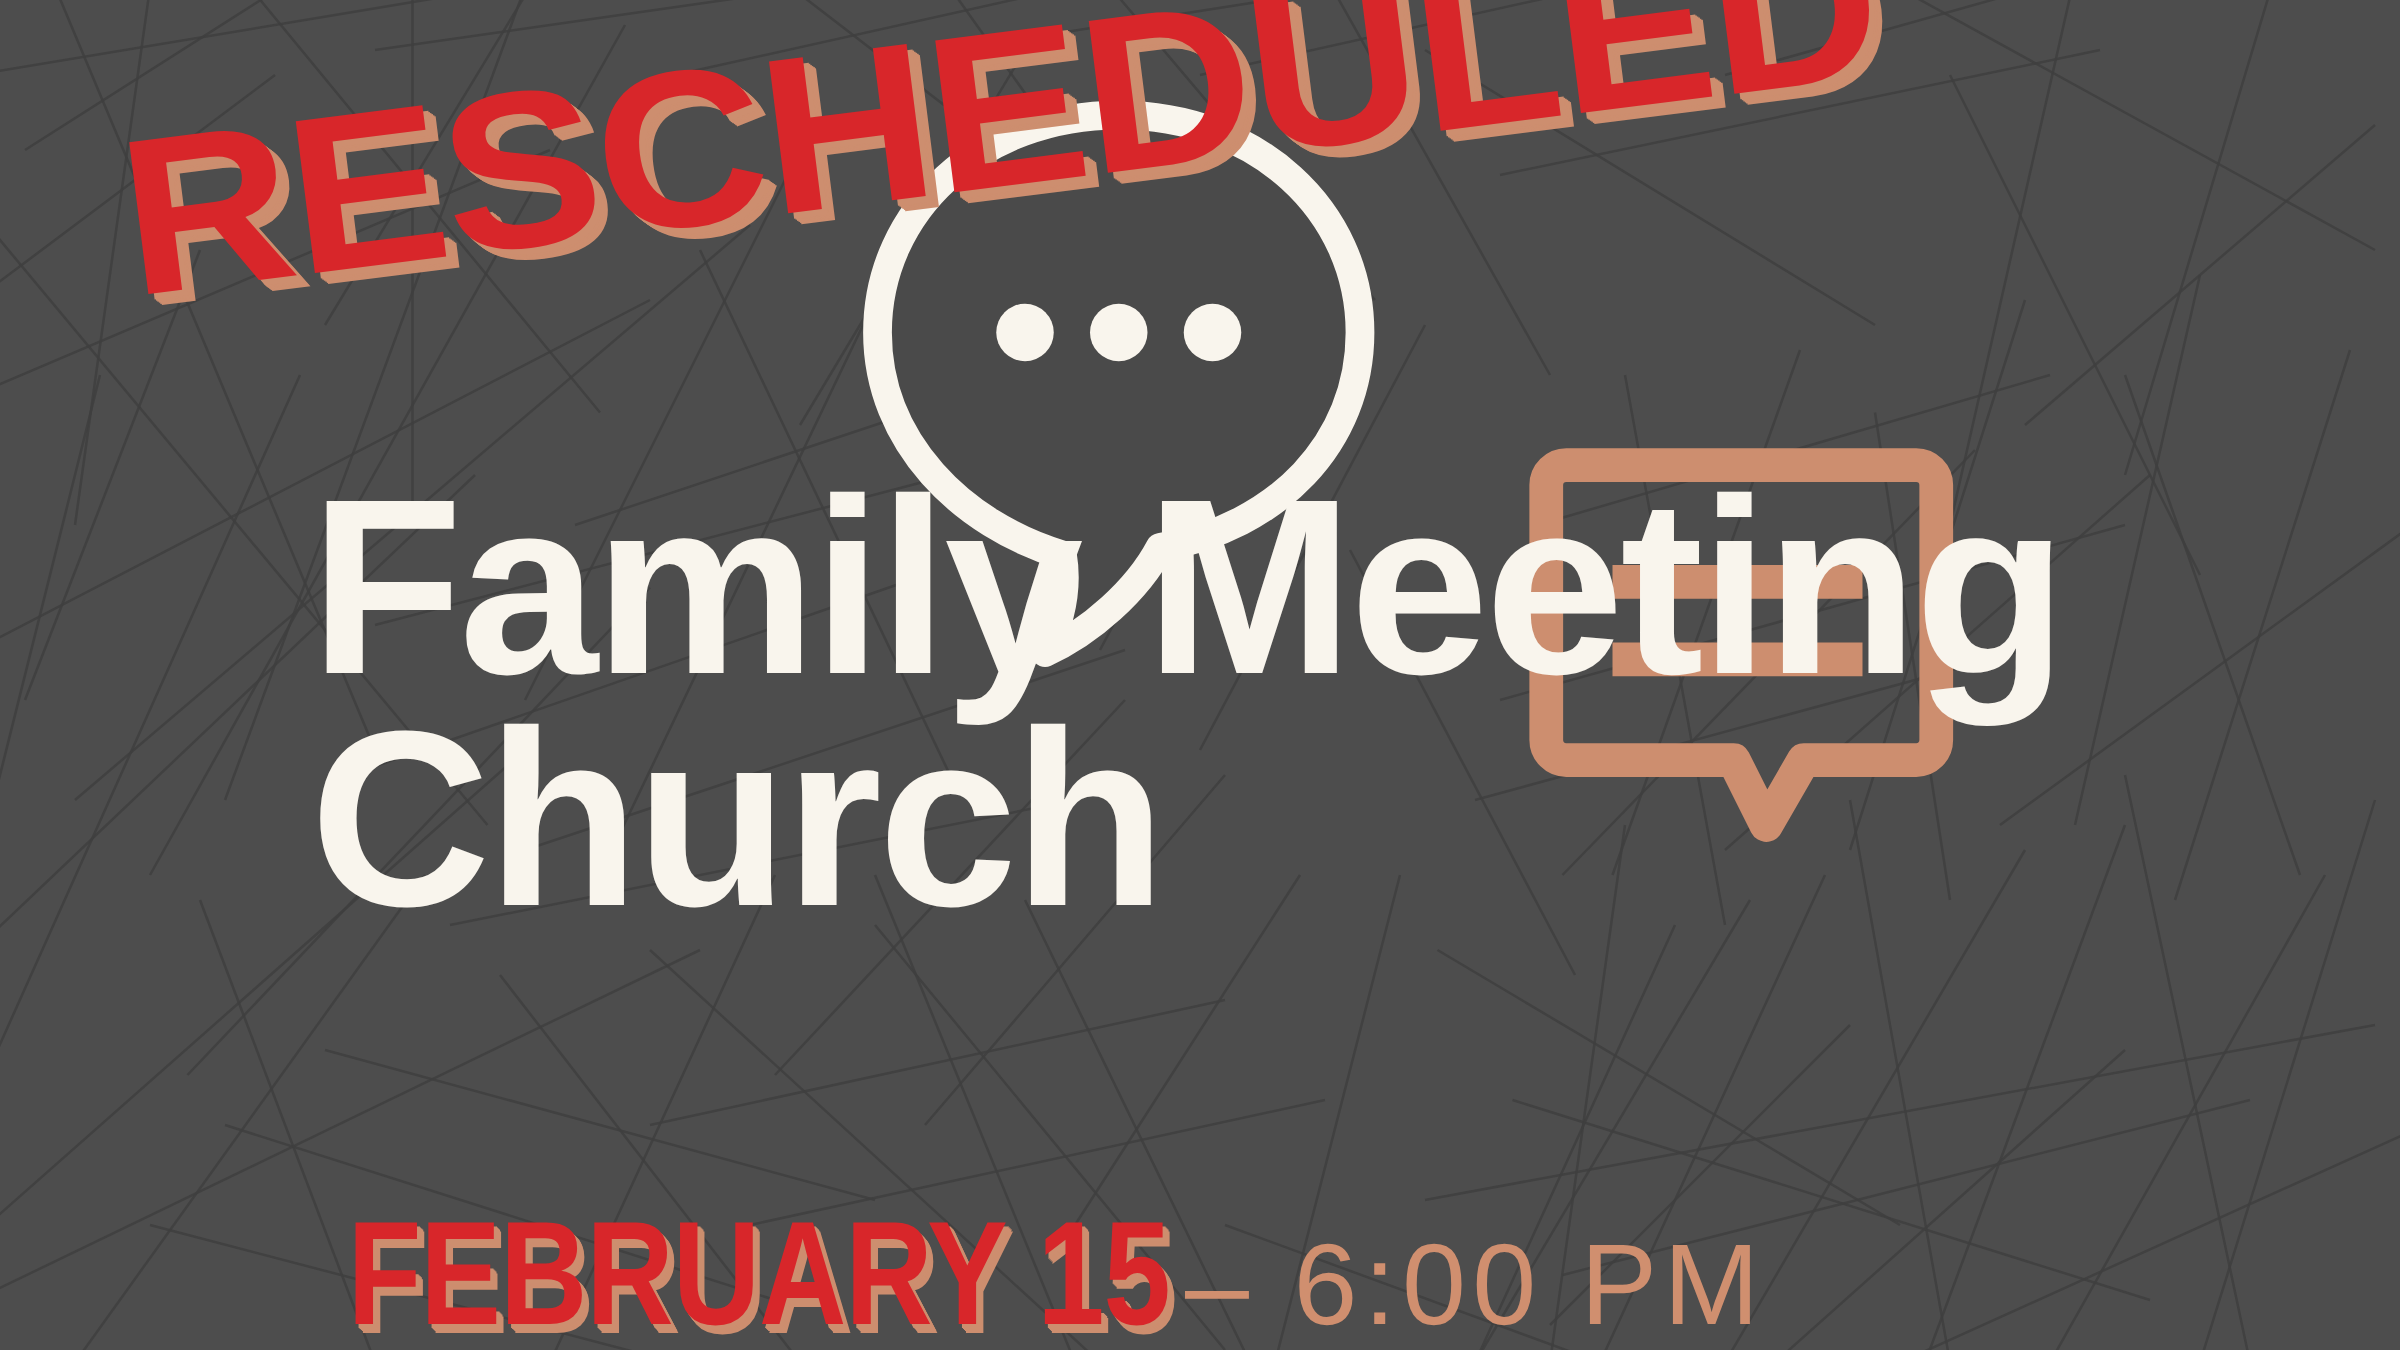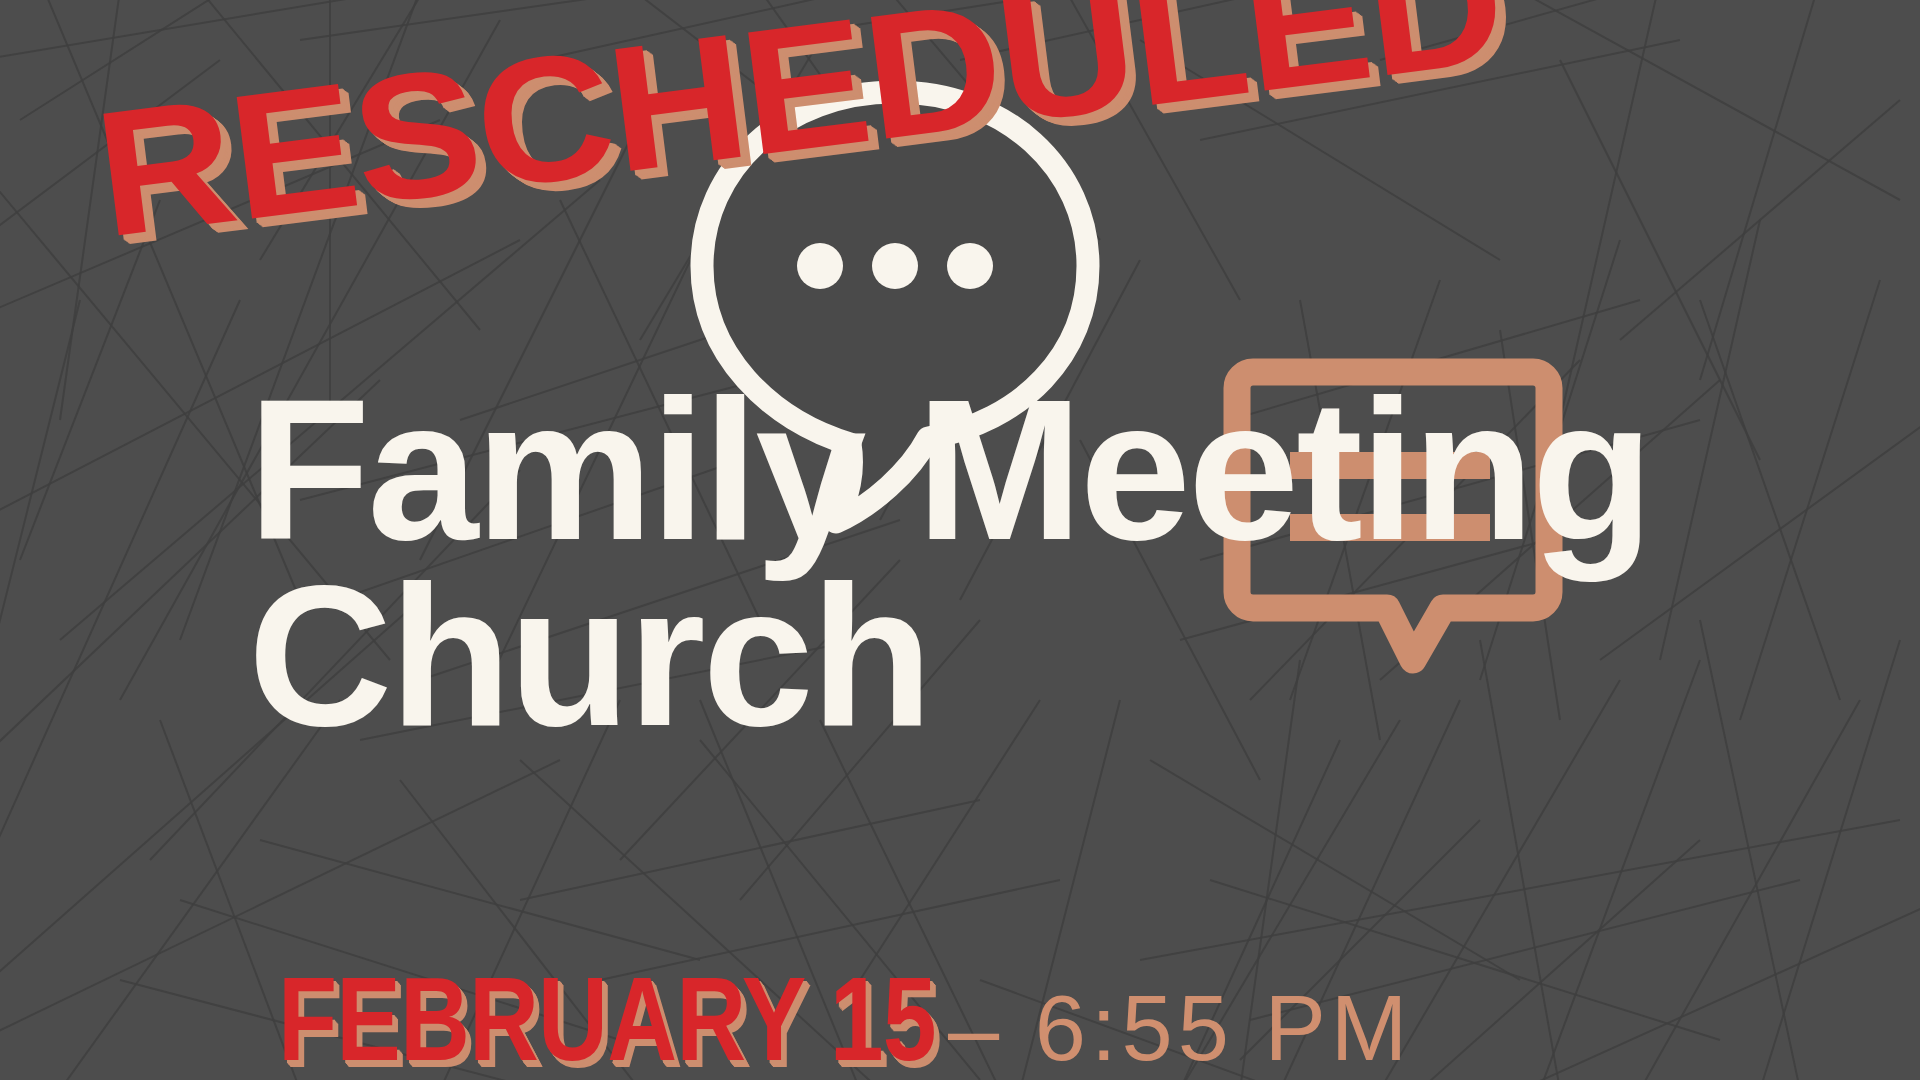--- a/index.html
+++ b/index.html
@@ -278,16 +278,16 @@
 
   <div id="rescheduled">RESCHEDULED</div>
 
   <div id="title-block">
     <span class="title-line" id="title-line-2">Family Meeting</span>
     <span class="title-line" id="title-line-1">Church</span>
   </div>
 
   <div id="datetime-row">
     <span id="date-text">FEBRUARY 15</span>
-    <span id="time-text">–  6:55 PM</span>
+    <span id="time-text">–  6:00 PM</span>
   </div>
 
 </div>
 
 </body></html>

